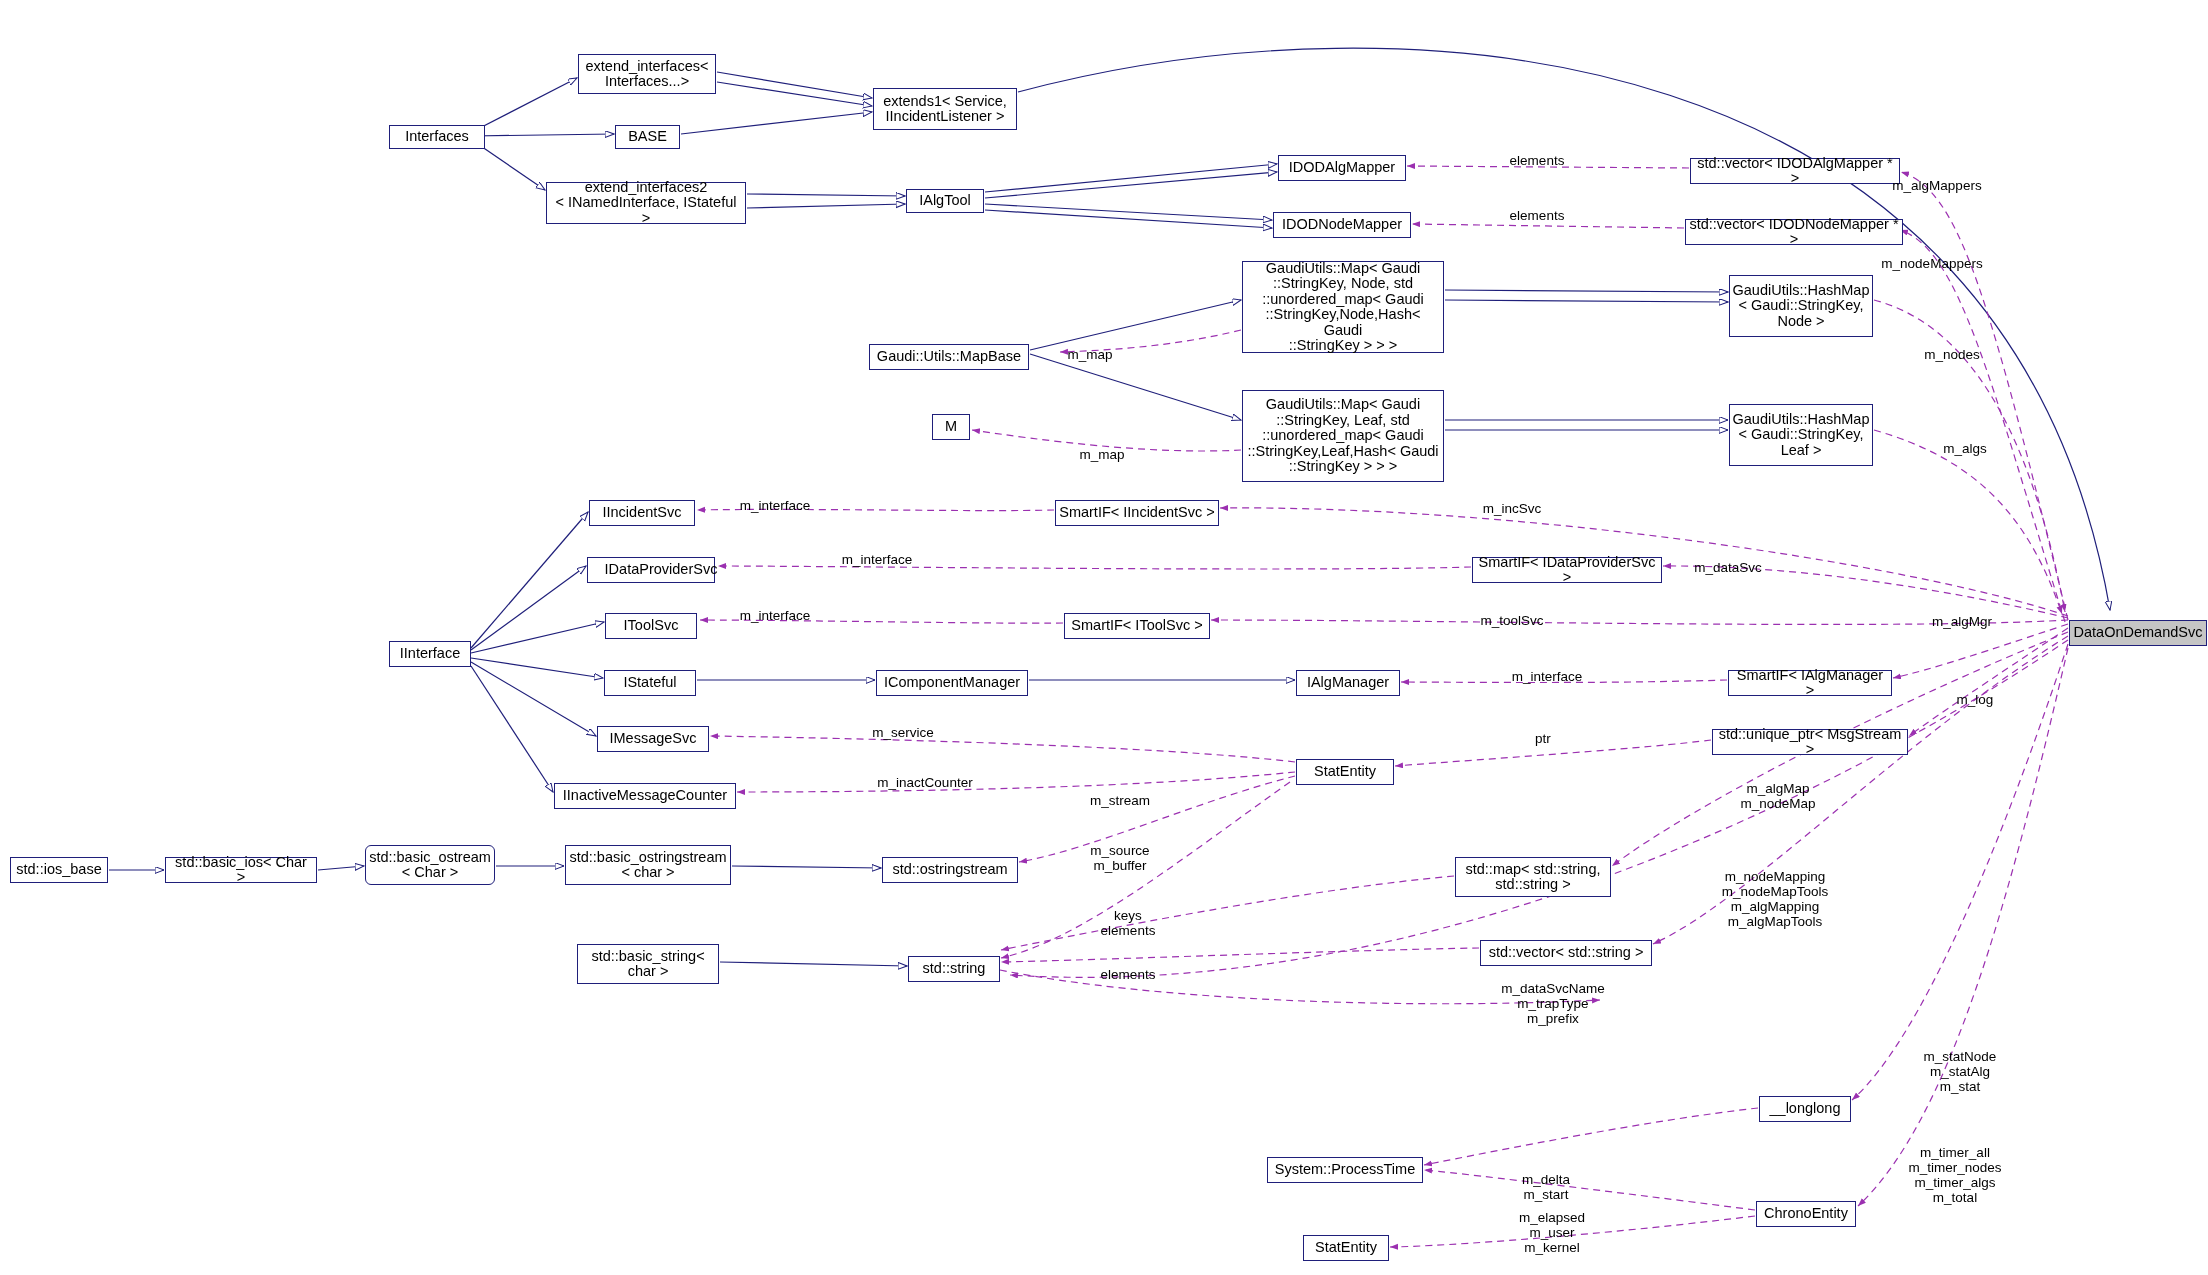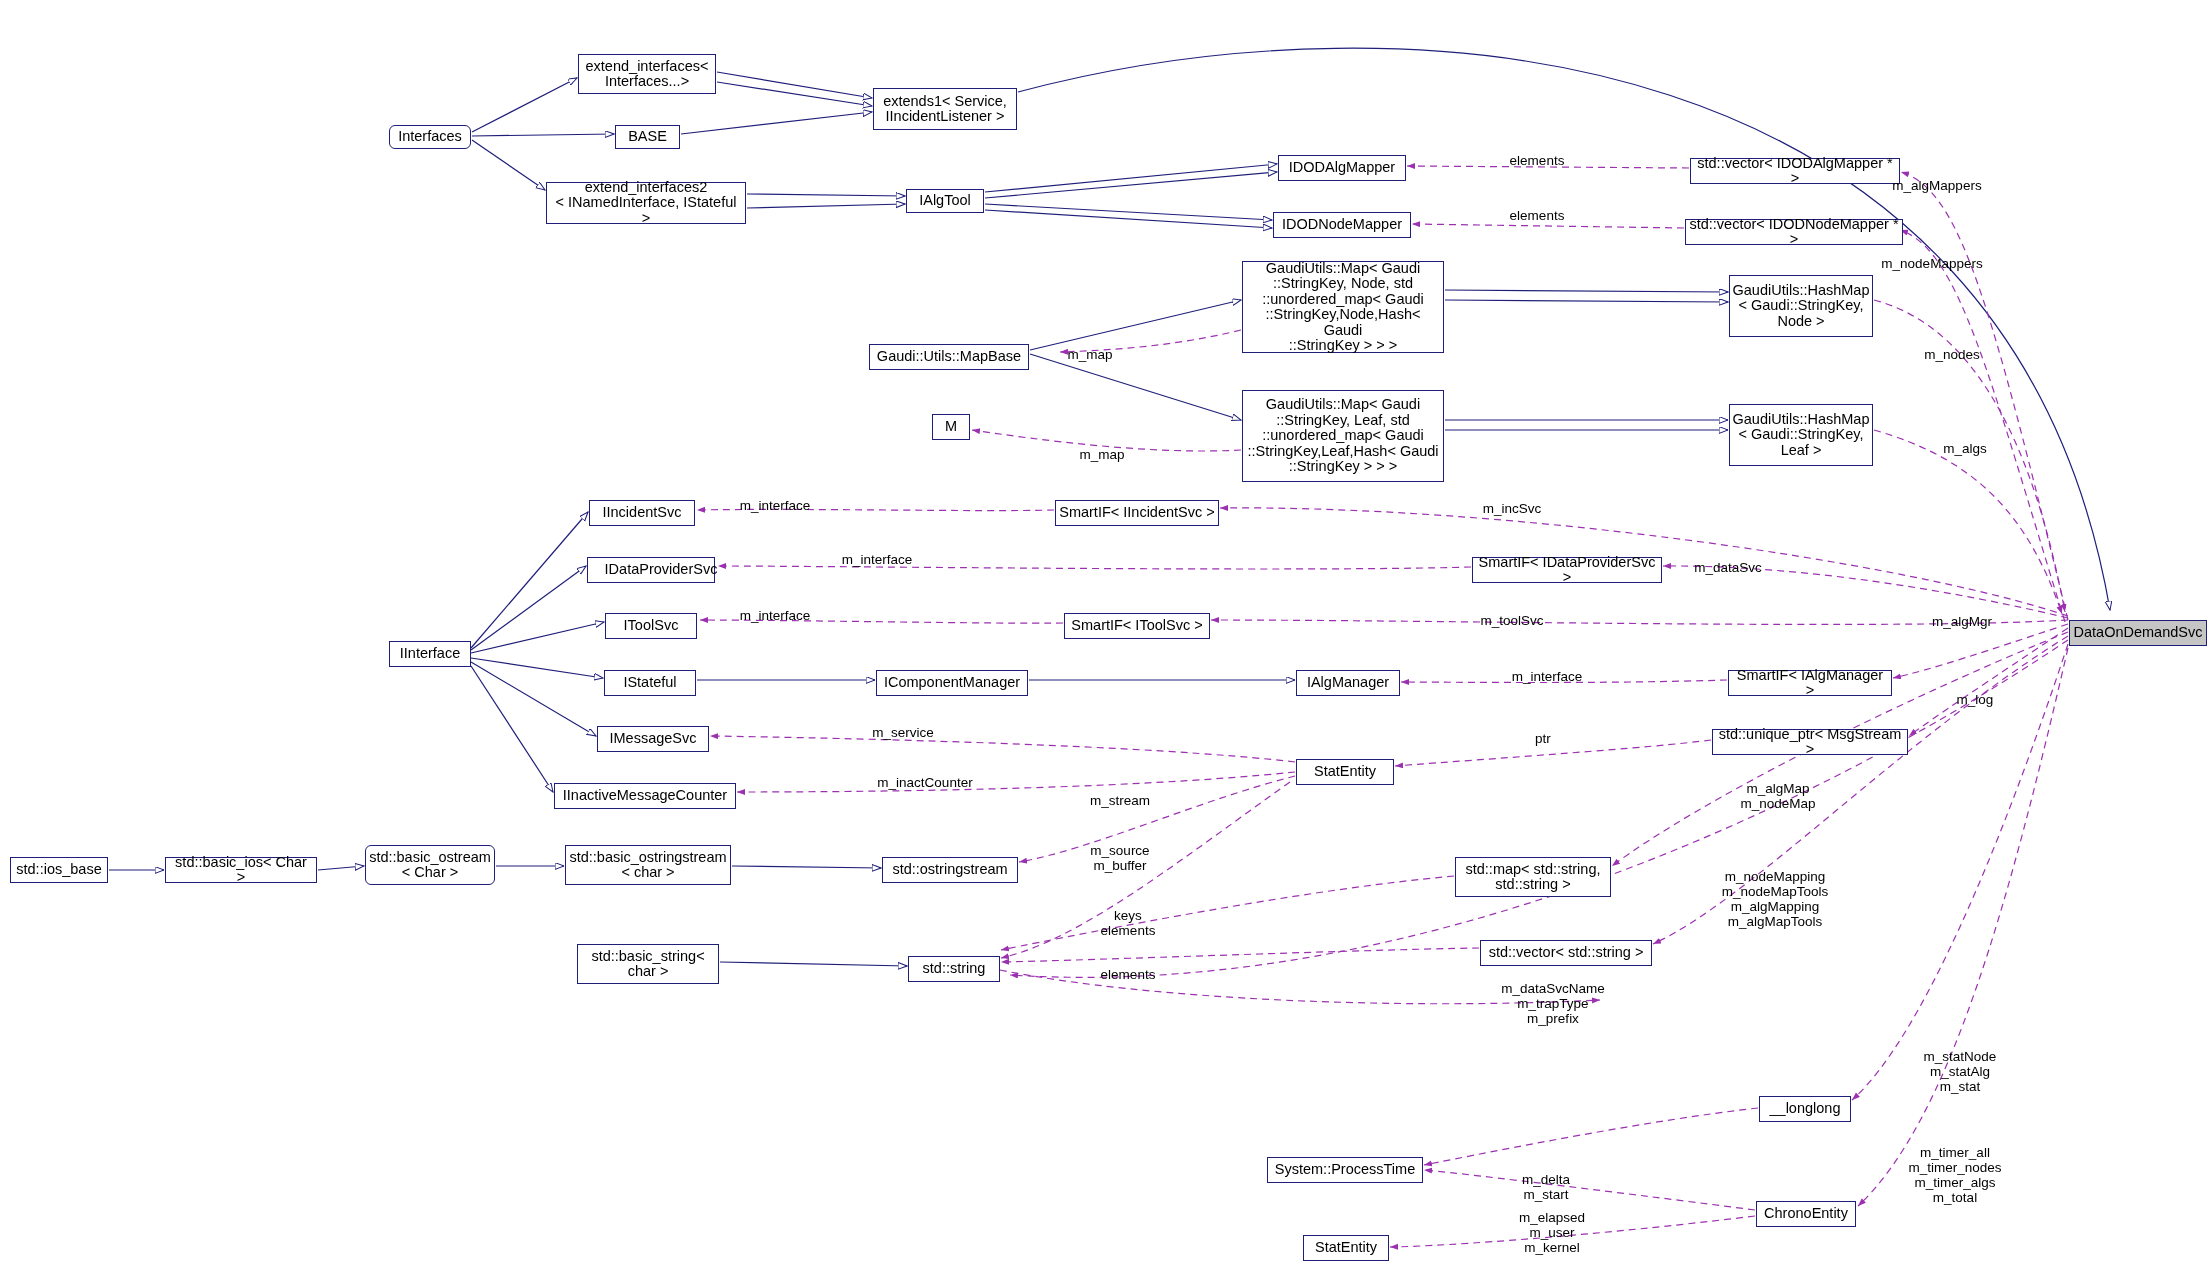--- a/index.html
+++ b/index.html
@@ -158,21 +158,21 @@
 
       <path d="M1758,1108 C1650,1120 1500,1150 1424,1165"></path>
       <path d="M1755,1210 C1600,1190 1450,1172 1424,1170"></path>
       <path d="M1755,1216 C1600,1235 1450,1246 1390,1247"></path>
       <path d="M2068,648 C2010,900 1950,1120 1858,1206"></path>
       <path d="M2068,644 C2000,850 1920,1040 1852,1100"></path>
     </g>
   </svg>
 
   <div id="nodes-layer">
-      <div class="node" style="left: 389px; top: 125px; width: 82px; height: 24px; border-radius: 6px;">Interfaces</div>
+      <div class="node" style="left: 389px; top: 125px; width: 96px; height: 24px;">Interfaces</div>
       <div class="node" style="left: 578px; top: 54px; width: 138px; height: 40px;">extend_interfaces&lt;
 Interfaces...&gt;</div>
       <div class="node" style="left: 615px; top: 125px; width: 65px; height: 24px;">BASE</div>
       <div class="node" style="left: 873px; top: 88px; width: 144px; height: 42px;">extends1&lt; Service,
 IIncidentListener &gt;</div>
       <div class="node" style="left: 546px; top: 182px; width: 200px; height: 42px;">extend_interfaces2
 &lt; INamedInterface, IStateful &gt;</div>
       <div class="node" style="left: 906px; top: 189px; width: 78px; height: 24px;">IAlgTool</div>
       <div class="node" style="left: 1278px; top: 155px; width: 128px; height: 26px;">IDODAlgMapper</div>
       <div class="node" style="left: 1273px; top: 212px; width: 138px; height: 26px;">IDODNodeMapper</div>

